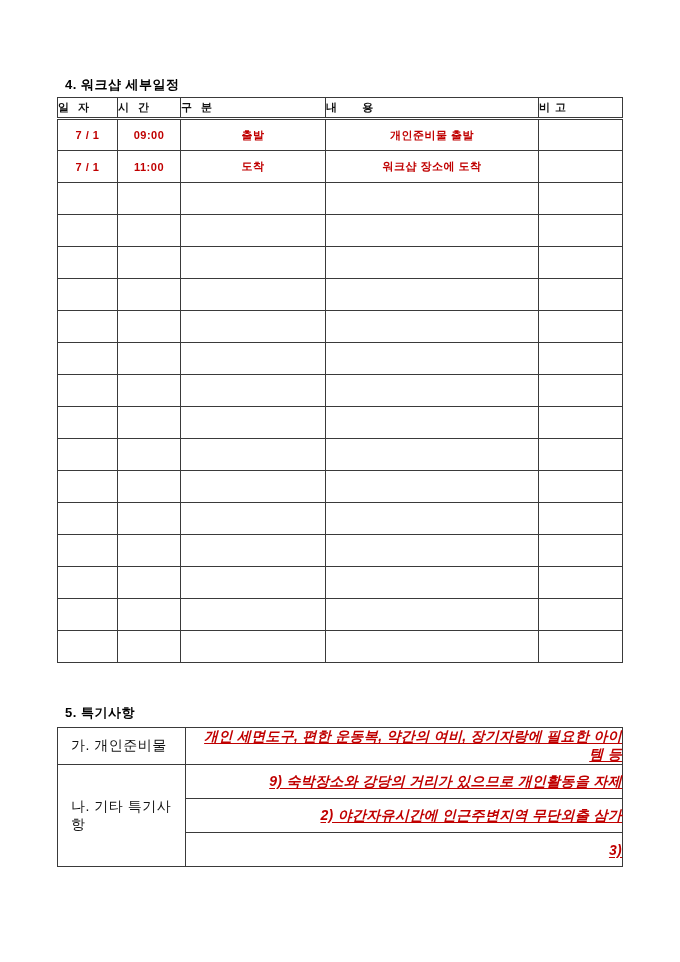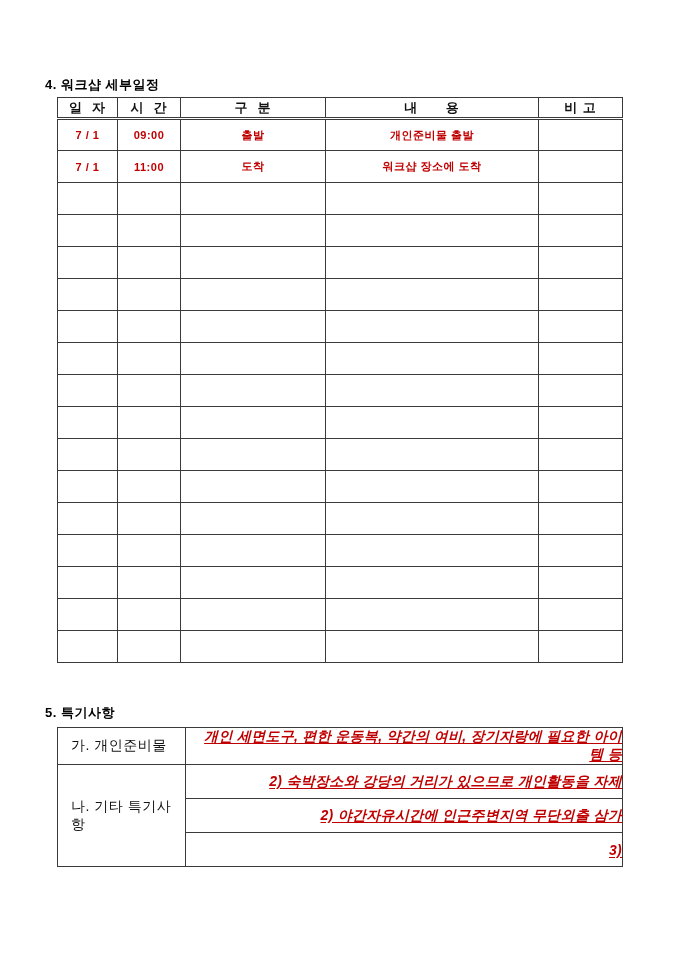--- a/index.html
+++ b/index.html
@@ -7,21 +7,21 @@
   body {
     background: #ffffff;
     font-family: "Liberation Sans", "DejaVu Sans", sans-serif;
     color: #1a1a1a;
     overflow: hidden;
   }
   .page { position: relative; width: 680px; height: 962px; background: #ffffff; }
 
   .section-title {
     position: absolute;
-    left: 45px;
+    left: 65px;
     font-size: 13px;
     font-weight: bold;
     color: #000000;
     letter-spacing: 0.5px;
   }
   #sec4-title { top: 76px; }
   #sec5-title { top: 704px; }
 
   table { border-collapse: collapse; table-layout: fixed; background: #ffffff; }
 
@@ -29,24 +29,24 @@
   .schedule {
     position: absolute;
     left: 57px;
     top: 97px;
     width: 565px;
   }
   .schedule th {
     border: 1px solid #3a3a3a;
     border-bottom: 3px double #3a3a3a;
     height: 21px;
-    font-size: 13px;
+    font-size: 11px;
     font-weight: bold;
     color: #111111;
-    text-align: center;
+    text-align: left;
     white-space: pre;
     letter-spacing: 1px;
   }
   .schedule td {
     border: 1px solid #3a3a3a;
     height: 32px;
     font-size: 11px;
     text-align: center;
     vertical-align: middle;
   }
@@ -241,21 +241,21 @@
       <col style="width:128px">
       <col style="width:437px">
     </colgroup>
     <tbody id="notes-body">
         <tr class="row-prep">
           <td class="label-cell">가. 개인준비물</td>
           <td class="content-cell">개인 세면도구, 편한 운동복, 약간의 여비, 장기자랑에 필요한 아이템 등</td>
         </tr>
         <tr class="row-etc">
           <td class="label-cell" rowspan="3">나. 기타 특기사항</td>
-          <td class="content-cell">2) 숙박장소와 강당의 거리가 있으므로 개인활동을 자제</td>
+          <td class="content-cell">9) 숙박장소와 강당의 거리가 있으므로 개인활동을 자제</td>
         </tr>
         <tr class="row-etc">
           <td class="content-cell">2) 야간자유시간에 인근주변지역 무단외출 삼가</td>
         </tr>
         <tr class="row-etc">
           <td class="content-cell">3)</td>
         </tr>
       </tbody>
   </table>
 

